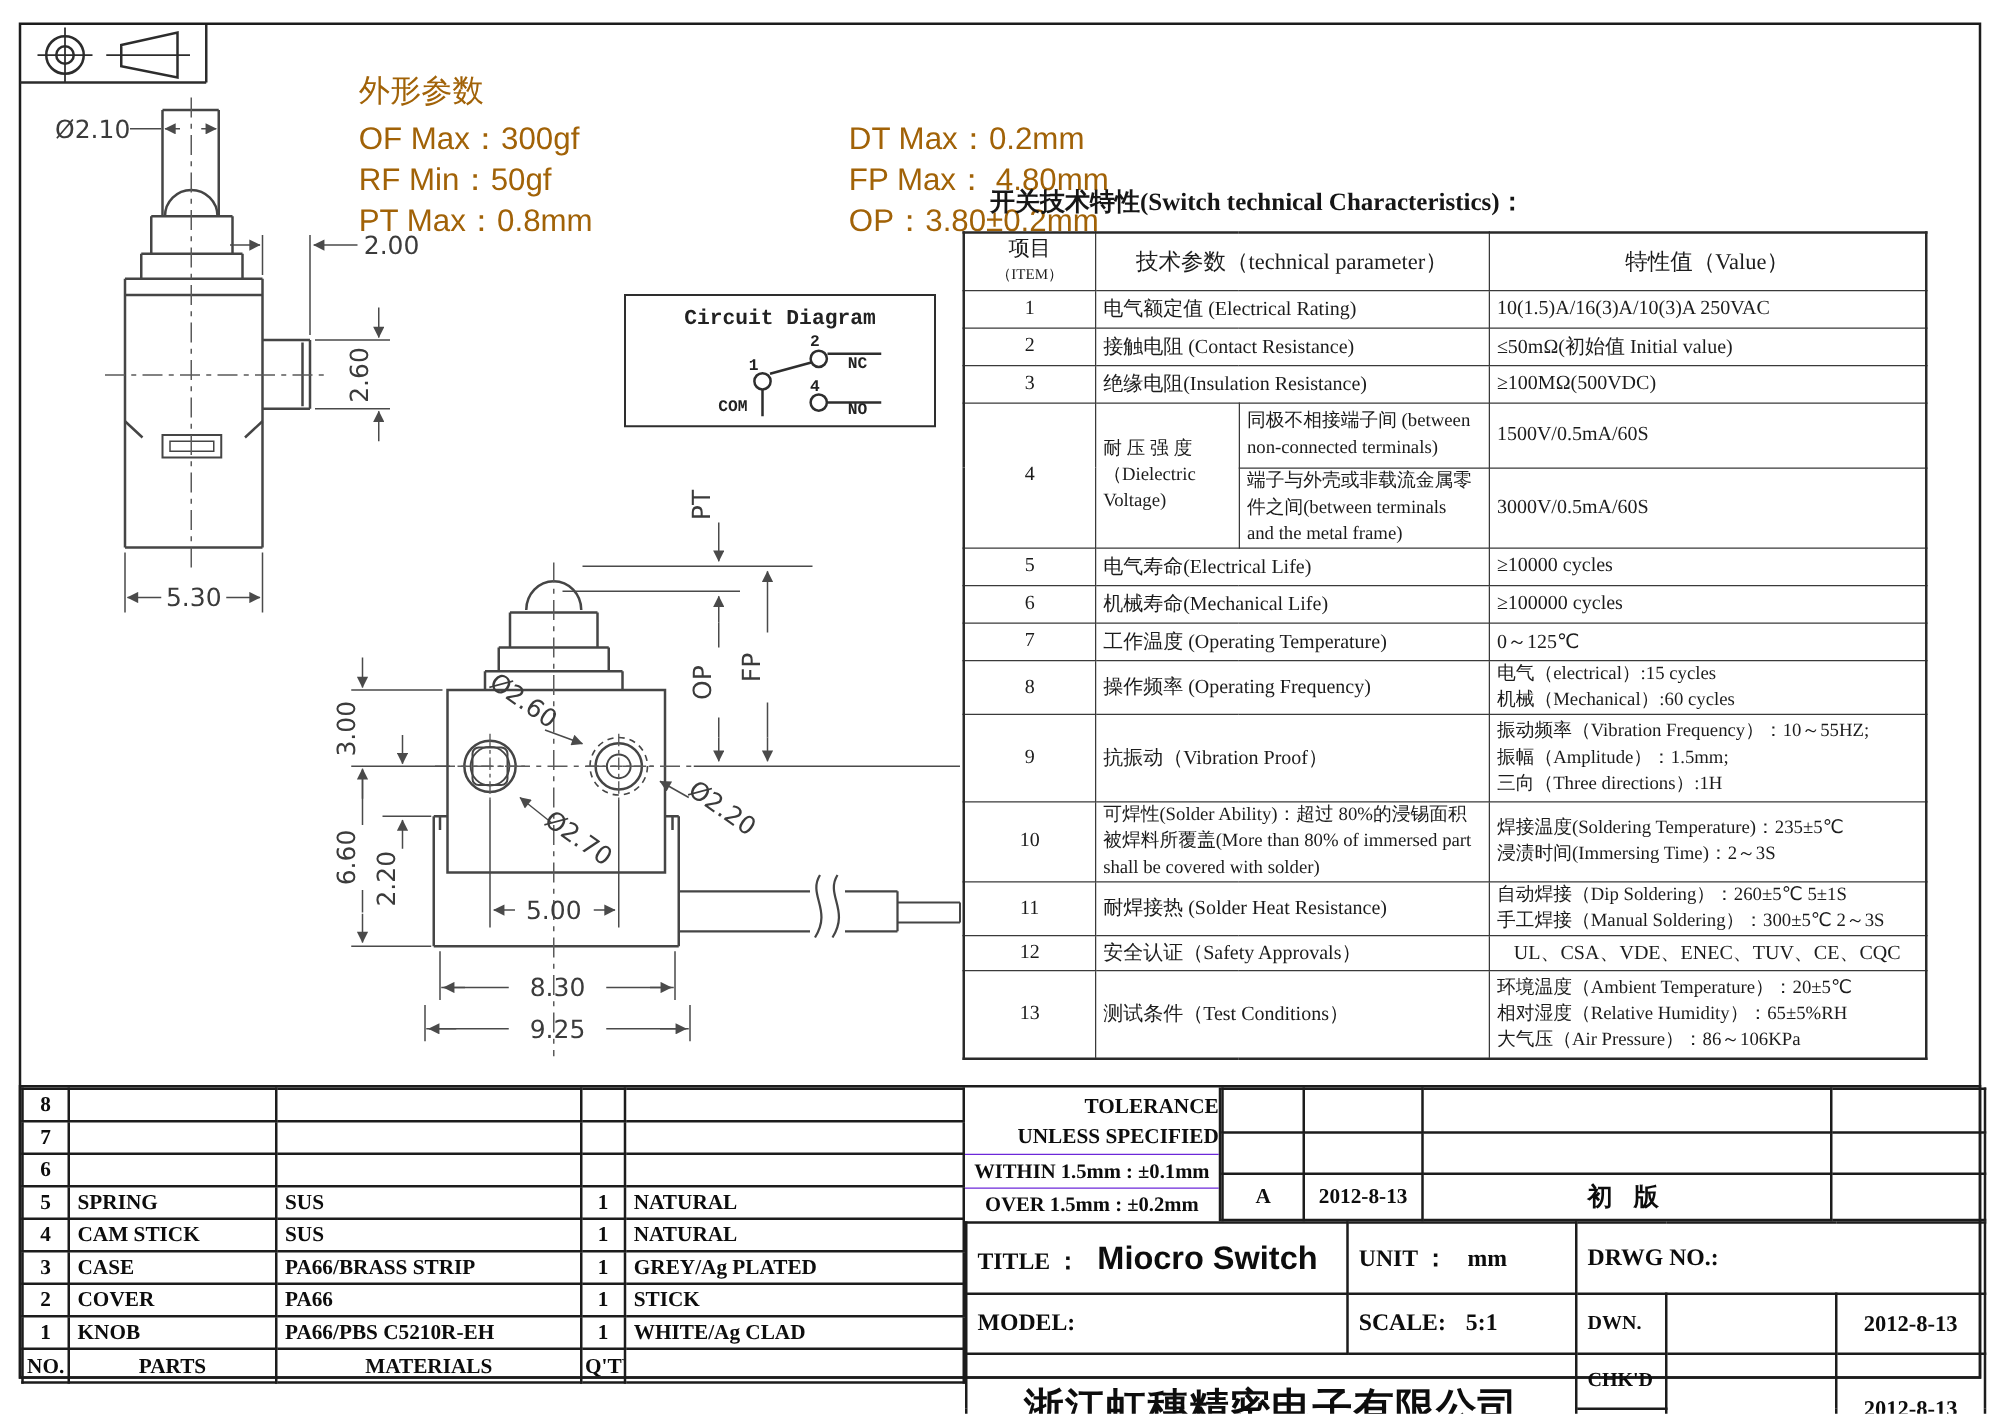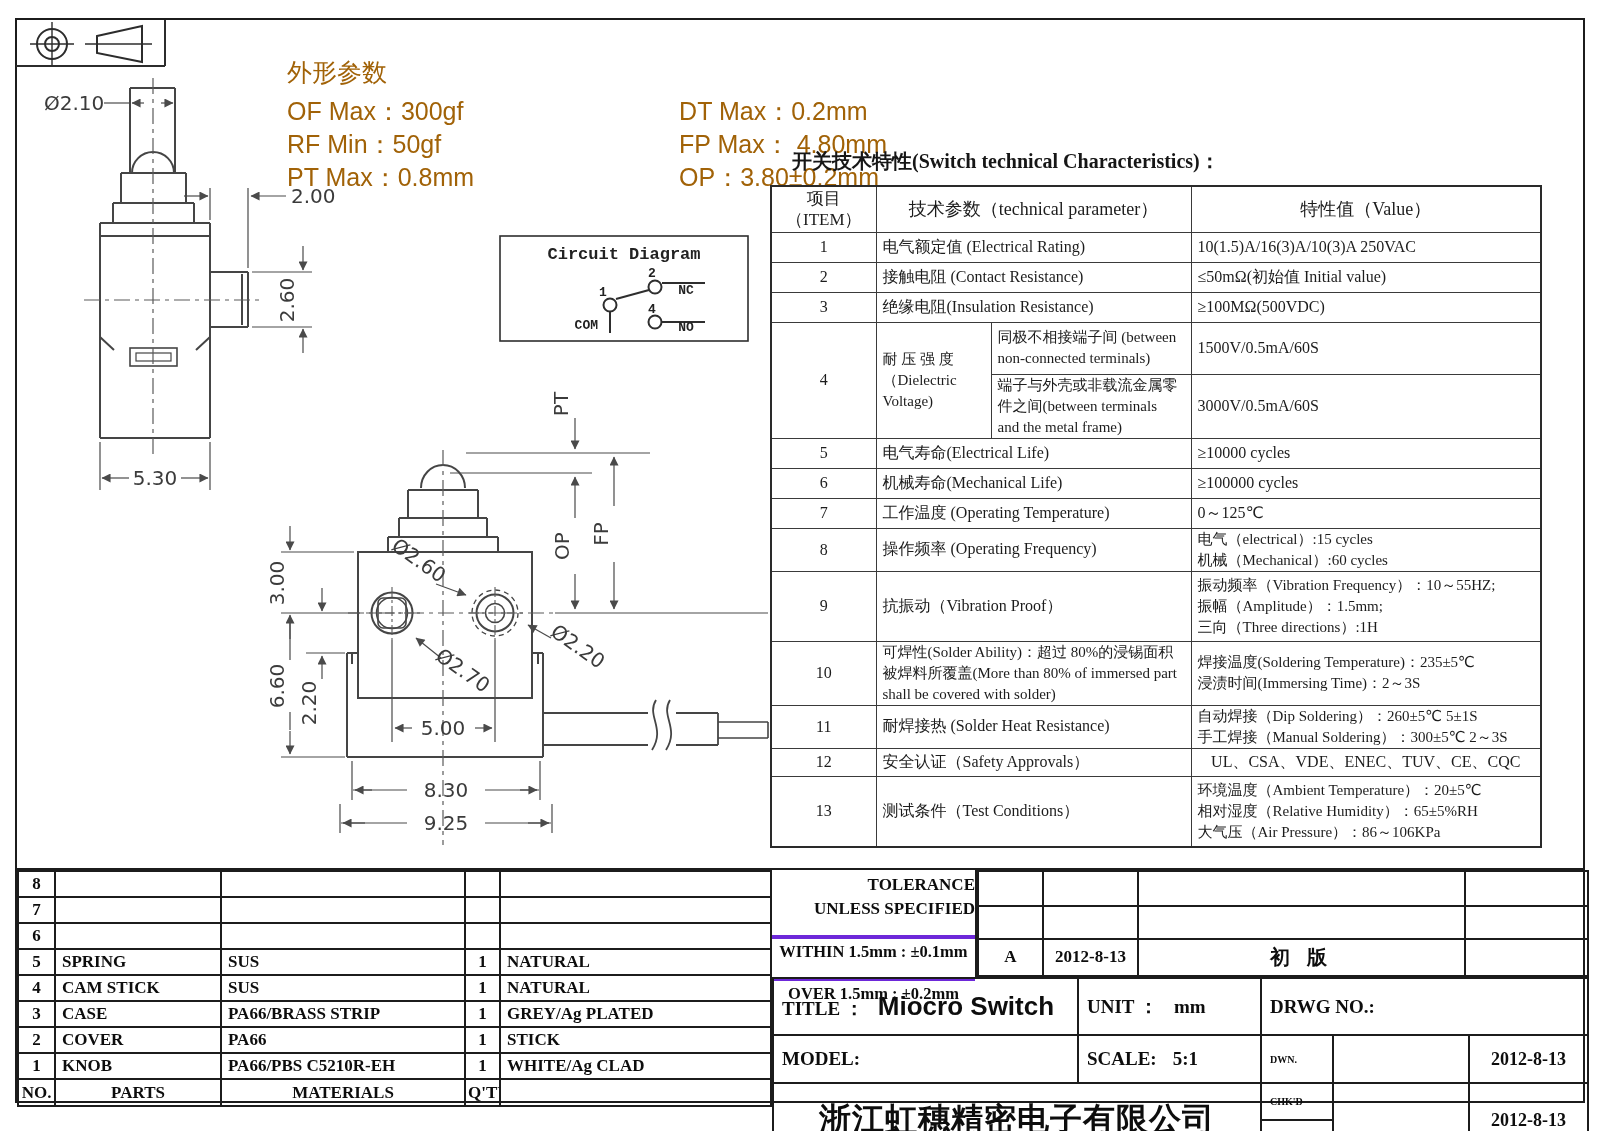--- a/index.html
+++ b/index.html
@@ -35,27 +35,27 @@
 
   
   .bottom{position:absolute;left:15px;top:868px;width:1570px;height:235px;box-sizing:border-box;
       border:2.5px solid #1c1c1c;border-top:2.5px solid #1c1c1c;font-weight:bold;color:#0d0d0d;}
   table.parts{position:absolute;left:0;top:0;width:755px;height:235px;border-collapse:collapse;table-layout:fixed;
       font-size:17px;font-weight:bold;}
   table.parts td{border:2px solid #1c1c1c;padding:0 6px;white-space:nowrap;overflow:hidden;box-sizing:border-box;}
   table.parts td.c{text-align:center;padding:0 2px;}
   .tol{position:absolute;left:755px;top:0;width:205px;height:107px;box-sizing:border-box;border-right:2px solid #1c1c1c;}
   .tol-head{height:53px;display:flex;flex-direction:column;justify-content:center;align-items:flex-end;font-size:17px;line-height:24px;}
-  .tol-row{height:26px;border-top:4px solid #6d28d9;display:flex;align-items:center;justify-content:center;font-size:16.5px;white-space:nowrap;margin-top:12px;}
+  .tol-row{height:26px;border-top:1px solid #6d28d9;display:flex;align-items:center;justify-content:center;font-size:16.5px;white-space:nowrap;}
   table.rev{position:absolute;left:960px;top:0;width:610px;height:107px;border-collapse:collapse;table-layout:fixed;font-size:17px;}
   table.rev td{border:2px solid #1c1c1c;text-align:center;padding:0 4px;white-space:nowrap;box-sizing:border-box;}
   table.tb{position:absolute;left:755px;top:107px;width:815px;height:128px;border-collapse:collapse;table-layout:fixed;}
   table.tb td{border:2px solid #1c1c1c;padding:12px 8px;white-space:nowrap;overflow:hidden;box-sizing:border-box;}
   .lbl{font-size:19px;font-weight:bold;}
-  .small-lbl{font-size:10px;font-weight:bold;}
+  .small-lbl{font-size:16px;font-weight:bold;}
   .title-val{font-family:"Liberation Sans","DejaVu Sans",sans-serif;font-size:26px;font-weight:bold;margin-left:14px;}
   .unit-val{font-size:19px;margin-left:16px;}
   .date-val{font-size:18px;text-align:center;}
   .company{font-size:32px;font-weight:bold;text-align:center;letter-spacing:1px;}
   .revdesc{font-size:20px;letter-spacing:6px;}
 </style>
 </head>
 <body>
 
 <div class="sheet-frame"></div>
@@ -214,21 +214,21 @@
   <colgroup>
       <col style="width:105px">
       <col style="width:115px">
       <col style="width:200px">
       <col style="width:350px">
     </colgroup>
   <tbody>
       <tr style="height:46px">
     <td class="hd">
       <div class="ln center" style="font-size:17px">项目</div>
-      <div class="ln center" style="font-size:17px">（ITEM）</div>
+      <div class="ln center" style="font-size:12px">（ITEM）</div>
     </td>
     <td class="hd" colspan="2">技术参数（technical parameter）</td>
     <td class="hd">特性值（Value）</td>
   </tr>
   <tr style="height:30px">
         <td class="i">1</td>
         <td class="p" colspan="2">电气额定值 (Electrical Rating)</td>
         <td class="v">10(1.5)A/16(3)A/10(3)A  250VAC</td>
       </tr>
   <tr style="height:30px">

